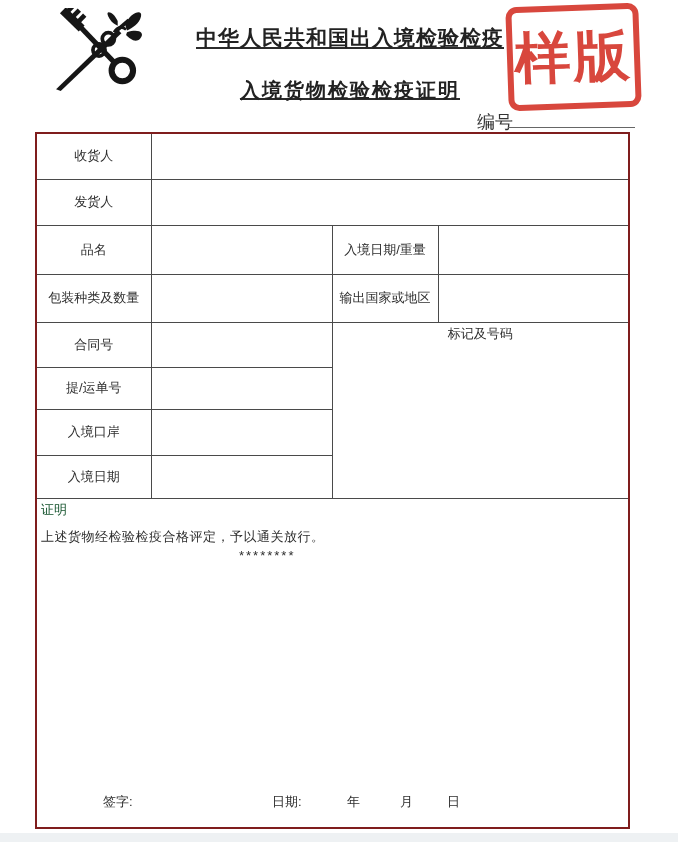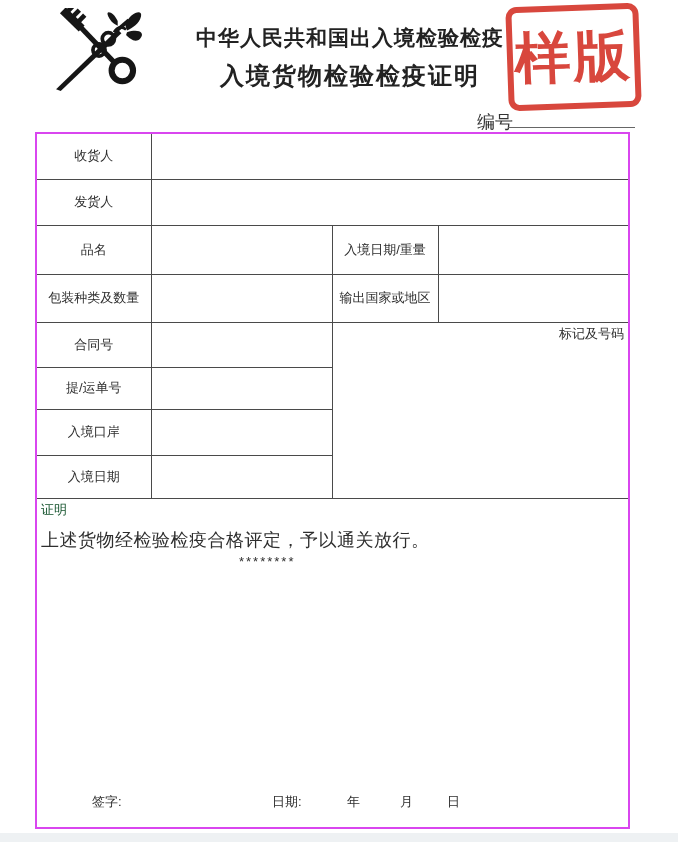--- a/index.html
+++ b/index.html
@@ -6,23 +6,23 @@
   body{
     width:678px;height:842px;position:relative;overflow:hidden;
     background:#ffffff;
     font-family:"Liberation Sans","DejaVu Sans",sans-serif;
     color:#2b2b2b;
   }
   .abs{position:absolute;}
 
   
   .logo{left:52px;top:8px;width:94px;height:84px;}
-  .title-block{left:158px;top:24px;width:384px;text-align:center;}
+  .title-block{left:158px;top:24px;width:384px;text-align:center;text-decoration:underline;}
   .title-line1{font-size:21px;font-weight:bold;color:#222;letter-spacing:1px;line-height:28px;}
-  .title-line2{font-size:24px;font-weight:bold;color:#222;letter-spacing:2px;line-height:28px;margin-top:10px;}
+  .title-line2{font-size:20px;font-weight:bold;color:#222;letter-spacing:2px;line-height:28px;margin-top:24px;}
 
   .stamp{
     left:507px;top:5px;width:121px;height:92px;
     border:6px solid #d8473d;border-radius:11px;
     transform:rotate(-2deg);
     display:flex;align-items:center;justify-content:center;
     background:rgba(255,255,255,0.0);
   }
   .stamp span{
     font-size:56px;font-weight:bold;color:#d8473d;letter-spacing:3px;
@@ -30,37 +30,37 @@
   }
 
   .serial-label{left:477px;top:110px;font-size:18px;color:#333;}
   .serial-line{left:508px;top:110px;width:127px;height:17px;border-bottom:1.5px solid #666;}
 
   
   table.form{
     position:absolute;left:35px;top:132px;
     border-collapse:collapse;table-layout:fixed;
     width:593px;
-    border:2px solid #d946ef;
+    border:2px solid #7f1d1d;
   }
   table.form td{
     border:1px solid #4a4a4a;
     font-size:13px;color:#2e2e2e;
     padding:2px 4px;
     overflow:hidden;
   }
   td.lbl{text-align:center;vertical-align:middle;}
   td.val{background:#fff;}
-  td.marks{vertical-align:top;text-align:right;padding:9px 10px;}
+  td.marks{vertical-align:top;text-align:center;padding:9px 10px;}
   td.cert{vertical-align:top;text-align:left;padding:7px 10px;position:relative;}
   .cert-heading{font-size:13px;color:#14532d;}
-  .cert-statement{font-size:18px;color:#2e2e2e;margin-top:9px;letter-spacing:0.5px;}
+  .cert-statement{font-size:13px;color:#2e2e2e;margin-top:9px;letter-spacing:0.5px;}
   .cert-stars{font-size:13px;color:#2e2e2e;margin-top:2px;margin-left:198px;letter-spacing:2px;}
   .sig-item{position:absolute;bottom:16px;font-size:13px;color:#2e2e2e;white-space:nowrap;}
-  .sig-1{left:55px;margin-top:24px;} .sig-2{left:235px;} .sig-3{left:310px;} .sig-4{left:363px;} .sig-5{left:410px;}
+  .sig-1{left:66px;margin-top:24px;} .sig-2{left:235px;} .sig-3{left:310px;} .sig-4{left:363px;} .sig-5{left:410px;}
 
   .bottom-band{left:0;top:833px;width:678px;height:9px;background:#eef1f3;}
 </style>
 </head>
 <body>
 
 <svg class="abs logo" viewBox="0 0 100 90" xmlns="http://www.w3.org/2000/svg">
 
   <polygon points="4,87 70,23 74,27 9,89" fill="#161616"></polygon>
   <line x1="68" y1="25" x2="82" y2="13" stroke="#161616" stroke-width="4"></line>

